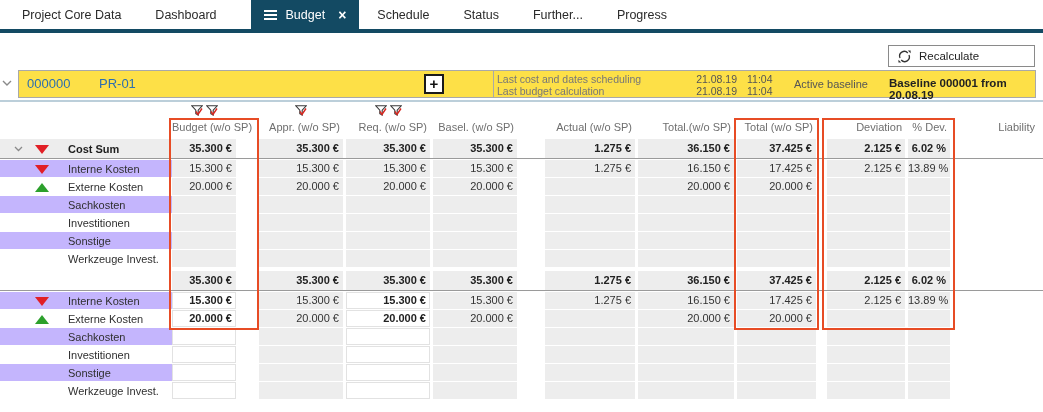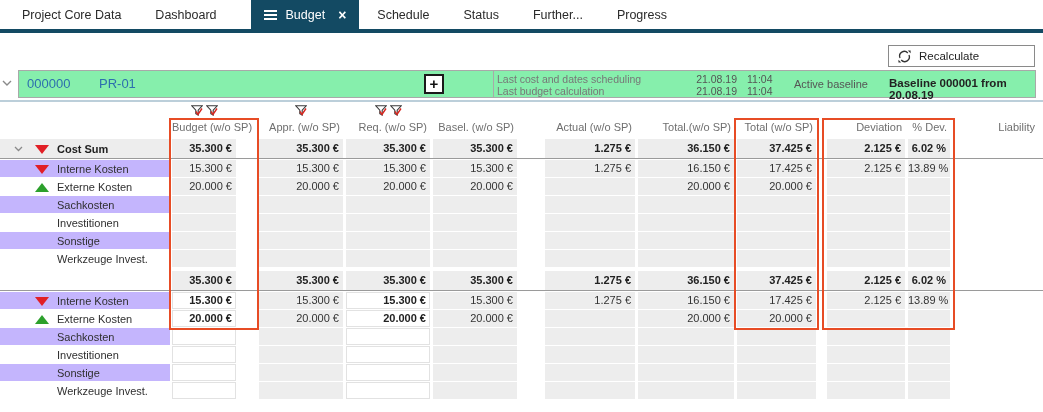--- a/index.html
+++ b/index.html
@@ -15,21 +15,21 @@
   .hamb i{display:block;height:2px;background:#fff;margin:2px 0;}
   #tabunderline{position:absolute;top:29px;left:0;right:0;height:4px;background:#134a63;}
 
   
   #recalc{position:absolute;top:45px;left:888px;width:147px;height:22px;border:1px solid #8a8a8a;
           display:flex;align-items:center;gap:7px;padding-left:8px;box-sizing:border-box;background:#fff;cursor:pointer;}
   #recalc span{font-size:11.5px;color:#222;}
 
   
   #projchev{position:absolute;left:2px;top:77px;}
-  #projbox{position:absolute;top:70px;left:18px;width:1018px;height:28px;border:1px solid #a9a9a9;box-sizing:border-box;background:#86efac;}
+  #projbox{position:absolute;top:70px;left:18px;width:1018px;height:28px;border:1px solid #a9a9a9;box-sizing:border-box;background:#fde047;}
   #projleft{position:absolute;left:0;top:0;bottom:0;width:474px;border-right:1px solid #a9a9a9;}
   #projid{position:absolute;left:8px;top:0;line-height:26px;font-size:13px;color:#2d6fae;}
   #projcode{position:absolute;left:80px;top:0;line-height:26px;font-size:13px;color:#2d6fae;}
   #addbtn{position:absolute;left:405px;top:3px;width:20px;height:20px;border:2px solid #1a1a1a;box-sizing:border-box;
           text-align:center;line-height:16px;font-size:15px;font-weight:bold;color:#111;cursor:pointer;background:#fff;}
   #projinfo{position:absolute;left:474px;top:0;bottom:0;right:0;}
   .inflbl{position:absolute;left:4px;color:#777;font-size:10.5px;line-height:12px;}
   .infdate{position:absolute;left:186px;width:58px;text-align:right;color:#555;font-size:10.5px;line-height:12px;}
   .inftime{position:absolute;left:254px;color:#555;font-size:10.5px;line-height:12px;}
   .l1{top:2px;} .l2{top:14px;}
@@ -48,21 +48,21 @@
   #colheads{position:absolute;left:0;right:0;top:0;}
   .funnels{position:absolute;top:105px;height:13px;display:flex;justify-content:center;gap:3px;cursor:pointer;}
   .hdr{position:absolute;top:120px;height:15px;line-height:15px;color:#6f6f6f;text-align:right;
        box-sizing:border-box;padding-right:3px;white-space:nowrap;cursor:pointer;}
 
   
   #tbody{position:absolute;left:0;right:0;top:139px;}
   .block2{margin-top:4px;}
   .row{position:relative;height:17px;margin-bottom:1px;}
   .row.summary{height:19px;border-bottom:1px solid #9a9a9a;margin-bottom:1px;}
-  .labelcell{position:absolute;left:0;top:0;bottom:0;width:170px;display:flex;align-items:center;}
+  .labelcell{position:absolute;left:0;top:0;bottom:0;width:170px;display:flex;align-items:center;padding-left:11px;}
   .lab-sum{background:#ededed;}
   .lab-odd{background:#c4b5fd;}
   .rowlabel{margin-left:57px;color:#2f2f2f;white-space:nowrap;}
   .summary .rowlabel{font-weight:bold;color:#1d1d1d;}
   .expander{position:absolute;left:14px;top:50%;margin-top:-3px;line-height:0;cursor:pointer;}
   .tri{position:absolute;left:35px;top:50%;width:0;height:0;margin-top:-4px;}
   .tri-down{border-left:7px solid transparent;border-right:7px solid transparent;border-top:9px solid #e11f26;}
   .tri-up{border-left:7px solid transparent;border-right:7px solid transparent;border-bottom:9px solid #2ca02c;}
   .year{position:absolute;left:103px;top:0;line-height:19px;color:#2f2f2f;}
   .cbsmall{position:absolute;left:129px;top:3px;width:12px;height:12px;border:1px solid #b5b5b5;background:#ececec;box-sizing:border-box;line-height:0;}

